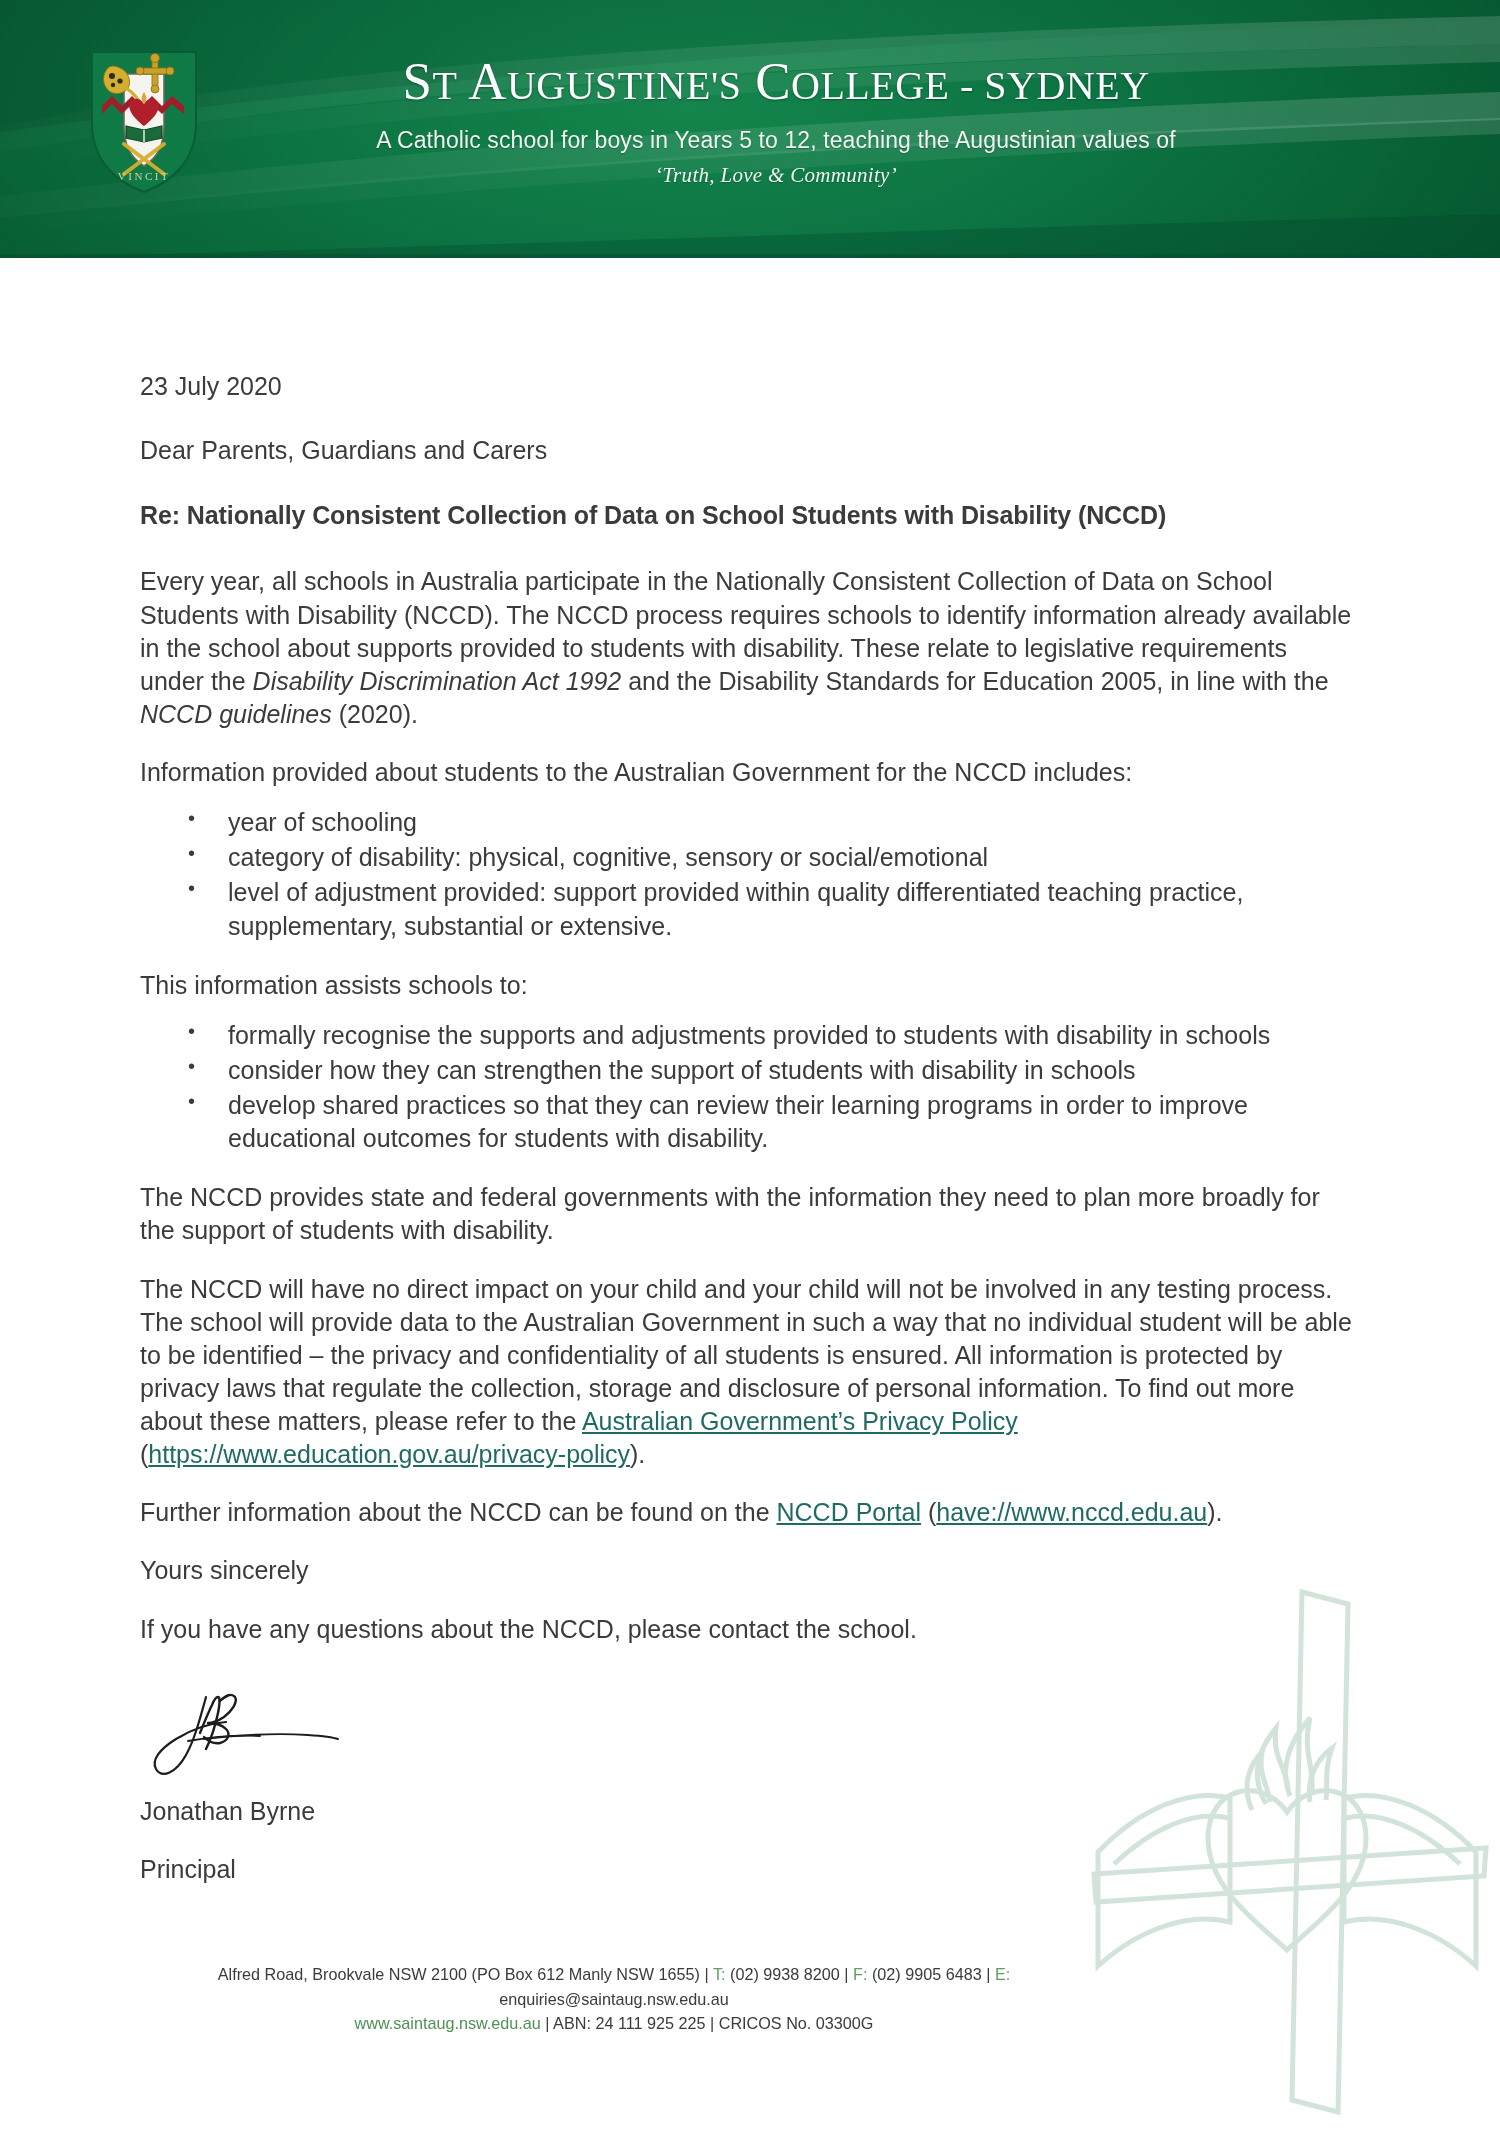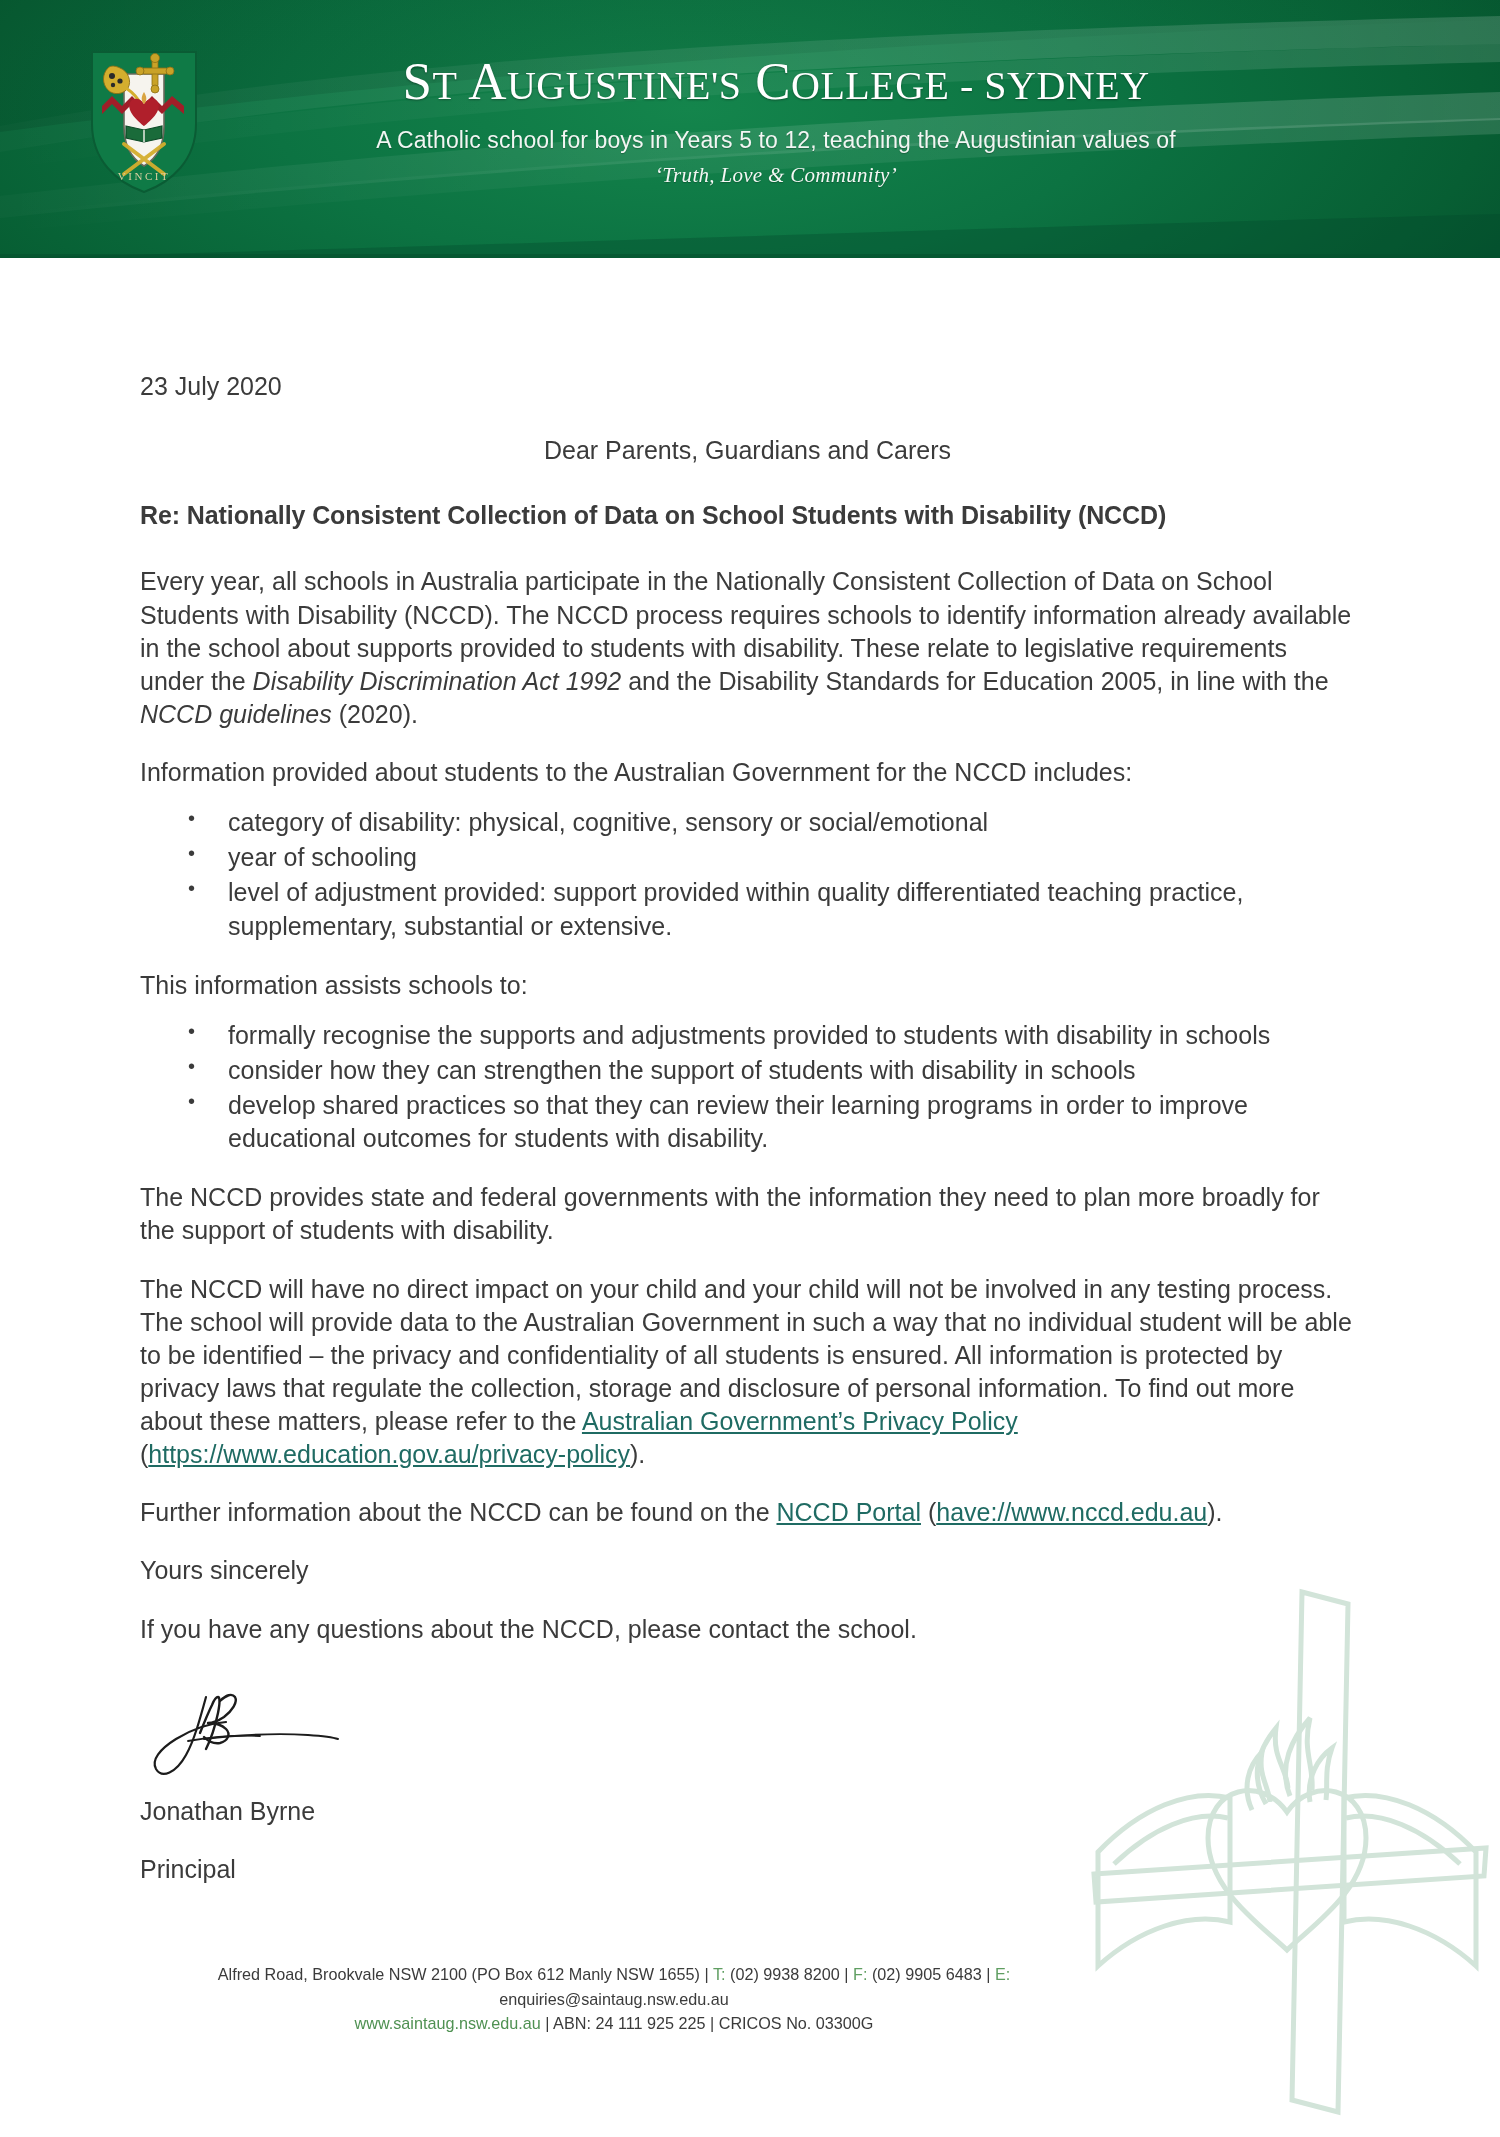--- a/index.html
+++ b/index.html
@@ -101,21 +101,21 @@
     width: 1215px;
     z-index: 2;
     font-size: 25px;
     line-height: 1.325;
     color: #3b3b3b;
   }
   .letter p {
     margin: 0 0 25px 0;
   }
   .p-date { margin-bottom: 31px !important; }
-  .p-salute { margin-bottom: 32px !important; text-align: center; }
+  .p-salute { margin-bottom: 32px !important; }
   .subject {
     font-weight: bold;
     margin-bottom: 33px !important;
     letter-spacing: -0.1px;
   }
   .letter em { font-style: italic; }
 
   ul.bullets {
     list-style: none;
     margin: 0 0 26px 0;
@@ -278,22 +278,22 @@
 
   <p class="p-salute">Dear Parents, Guardians and Carers</p>
 
   <p class="subject">Re: Nationally Consistent Collection of Data on School Students with Disability (NCCD)</p>
 
   <p><span>Every year, all schools in Australia participate in the Nationally Consistent Collection of Data on School Students with Disability (NCCD). The NCCD process requires schools to identify information already available in the school about supports provided to students with disability. These relate to legislative requirements under the </span><em>Disability Discrimination Act 1992</em><span> and the Disability Standards for Education 2005, in line with the </span><em>NCCD guidelines</em><span> (2020).</span></p>
 
   <p class="gap-before-list">Information provided about students to the Australian Government for the NCCD includes:</p>
 
   <ul class="bullets">
+    <li>year of schooling</li>
     <li>category of disability: physical, cognitive, sensory or social/emotional</li>
-    <li>year of schooling</li>
     <li>level of adjustment provided: support provided within quality differentiated teaching practice, supplementary, substantial or extensive.</li>
   </ul>
 
   <p class="gap-before-list">This information assists schools to:</p>
 
   <ul class="bullets">
     <li>formally recognise the supports and adjustments provided to students with disability in schools</li>
     <li>consider how they can strengthen the support of students with disability in schools</li>
     <li>develop shared practices so that they can review their learning programs in order to improve educational outcomes for students with disability.</li>
   </ul>

